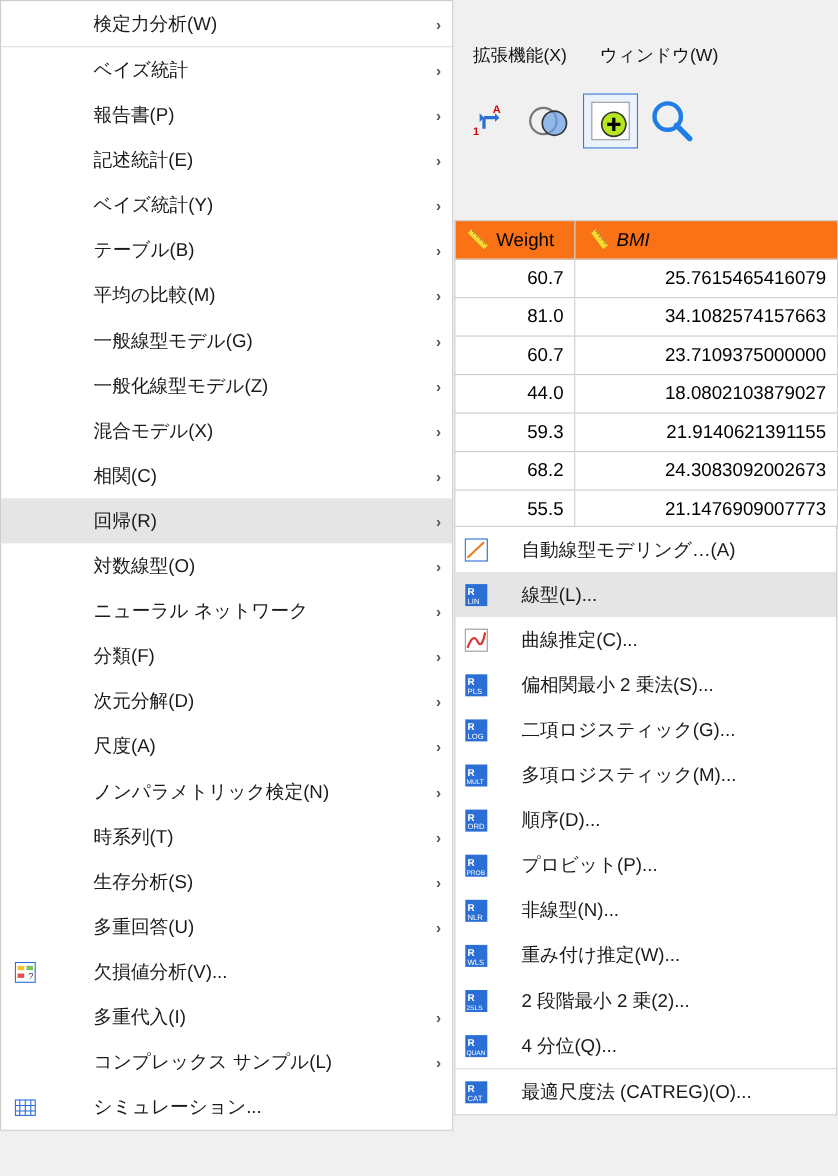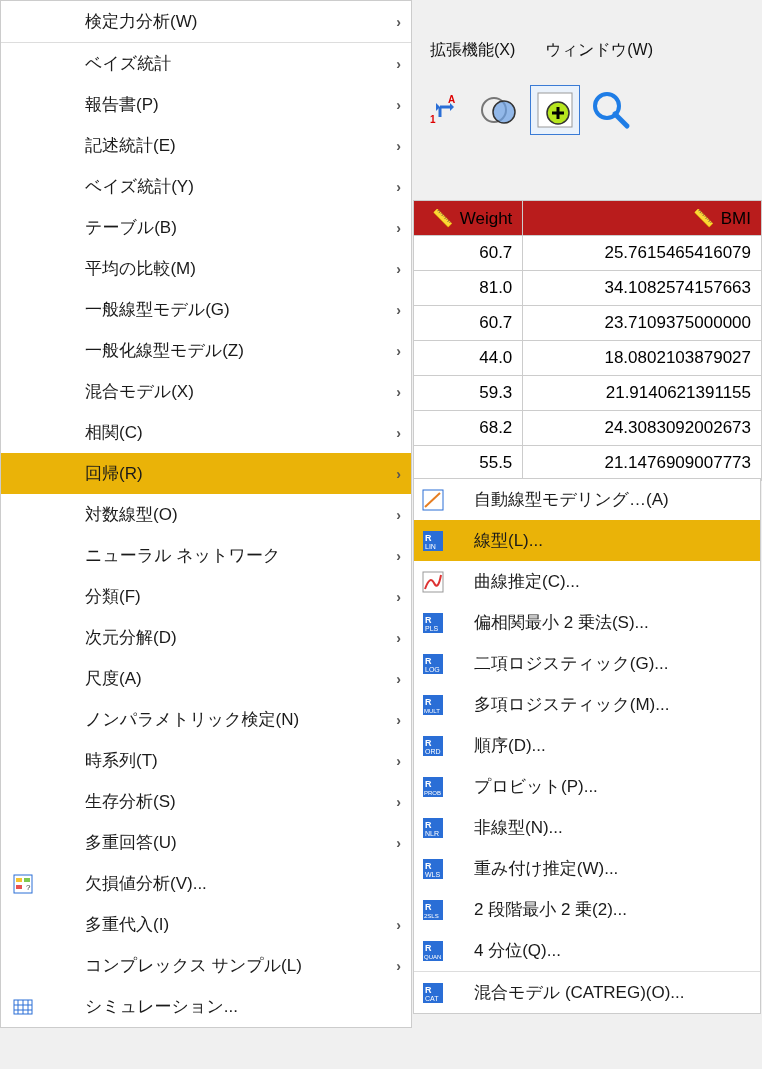--- a/index.html
+++ b/index.html
@@ -31,21 +31,21 @@
     }
     .menu-item {
       display: flex;
       align-items: center;
       height: 41px;
       padding: 0 10px 0 6px;
       cursor: default;
       color: #1a1a1a;
       gap: 20px;
     }
-    .menu-item.hl { background: #eab308; }
+    .menu-item.hl { background: #e5e5e5; }
     .main-menu .menu-item .label { flex: 1; padding-left: 30px; }
     .submenu .menu-item .label { flex: 1; padding-left: 8px; }
     .chev {
       font-size: 14px;
       color: #555;
       font-weight: bold;
     }
     .menu-sep {
       height: 1px;
       background: #ddd;
@@ -96,27 +96,27 @@
     table { border-collapse: collapse; width: 100%; }
     th, td {
       border: 1px solid #ccc;
       padding: 6px 10px;
       font-size: 17px;
       text-align: right;
       height: 35px;
       font-variant-numeric: tabular-nums;
     }
     th {
-      background: #b91c1c;
+      background: #f97316;
       font-weight: normal;
-      text-align: right;
+      text-align: left;
     }
     th .ruler { margin-right: 6px; }
     .col-w { width: 110px; }
-    .col-b { width: 240px; }
+    .col-b { width: 240px; font-style: italic; }
   </style>
 </head>
 <body>
 
 <div class="menubar">
   <span>拡張機能(X)</span>
   <span>ウィンドウ(W)</span>
 </div>
 
 <div class="toolbar">
@@ -459,15 +459,15 @@
     </div>
   <div class="menu-sep"></div>
   <div class="menu-item">
       <span class="icon-slot">
         <svg width="22" height="22">
           <rect x="1" y="1" width="20" height="20" fill="#2a6ed6"></rect>
           <text x="3" y="11" font-size="9" fill="#fff" font-weight="bold">R</text>
           <text x="3" y="19" font-size="7" fill="#fff">CAT</text>
         </svg>
       </span>
-      <span class="label">混合モデル (CATREG)(O)...</span>
+      <span class="label">最適尺度法 (CATREG)(O)...</span>
     </div>
 </div>
 
 </body></html>

